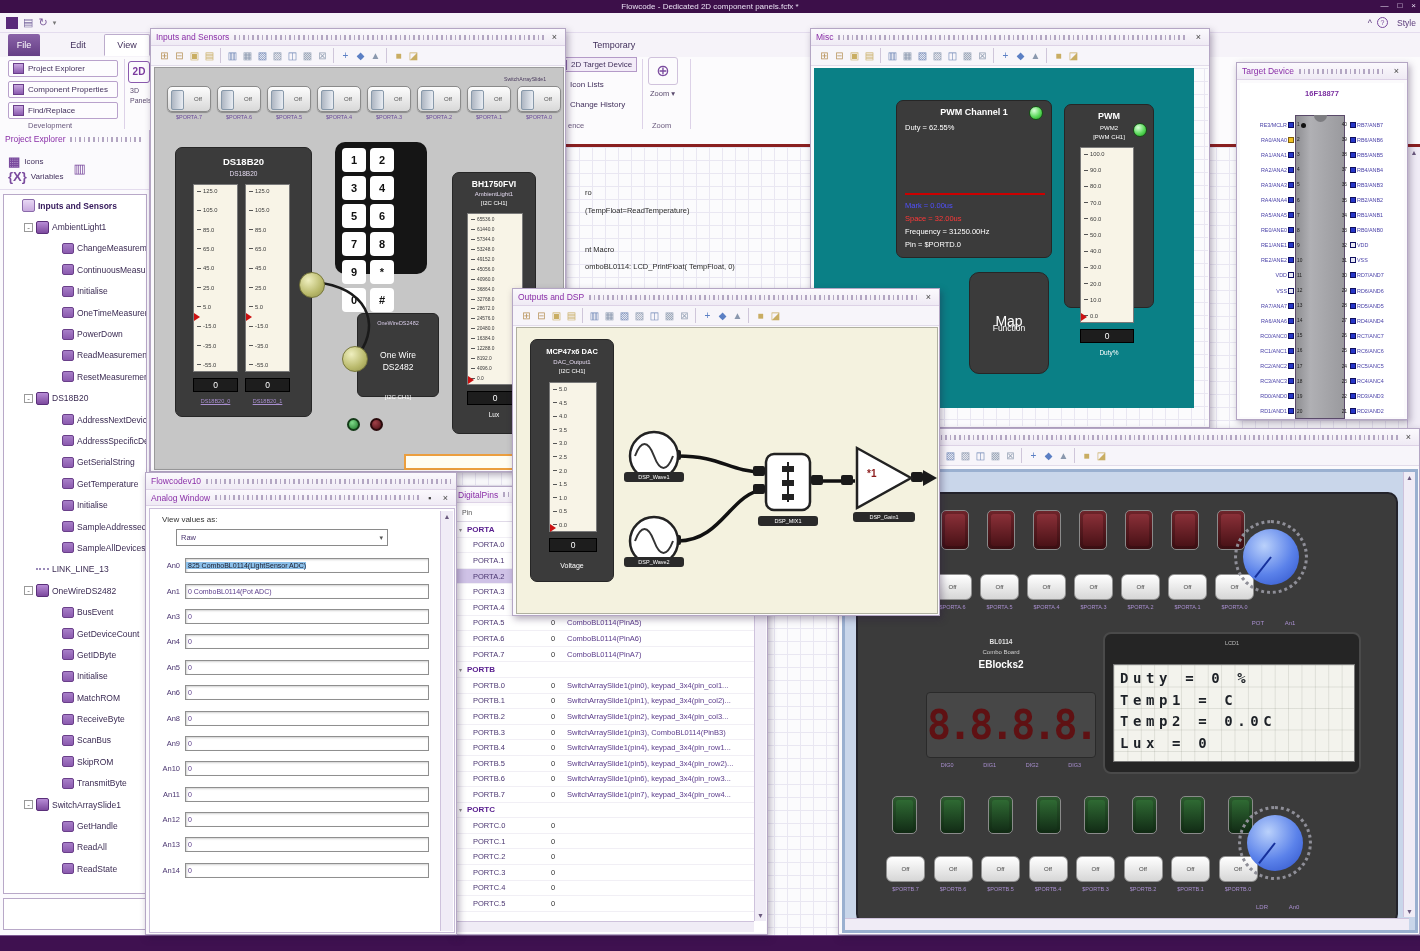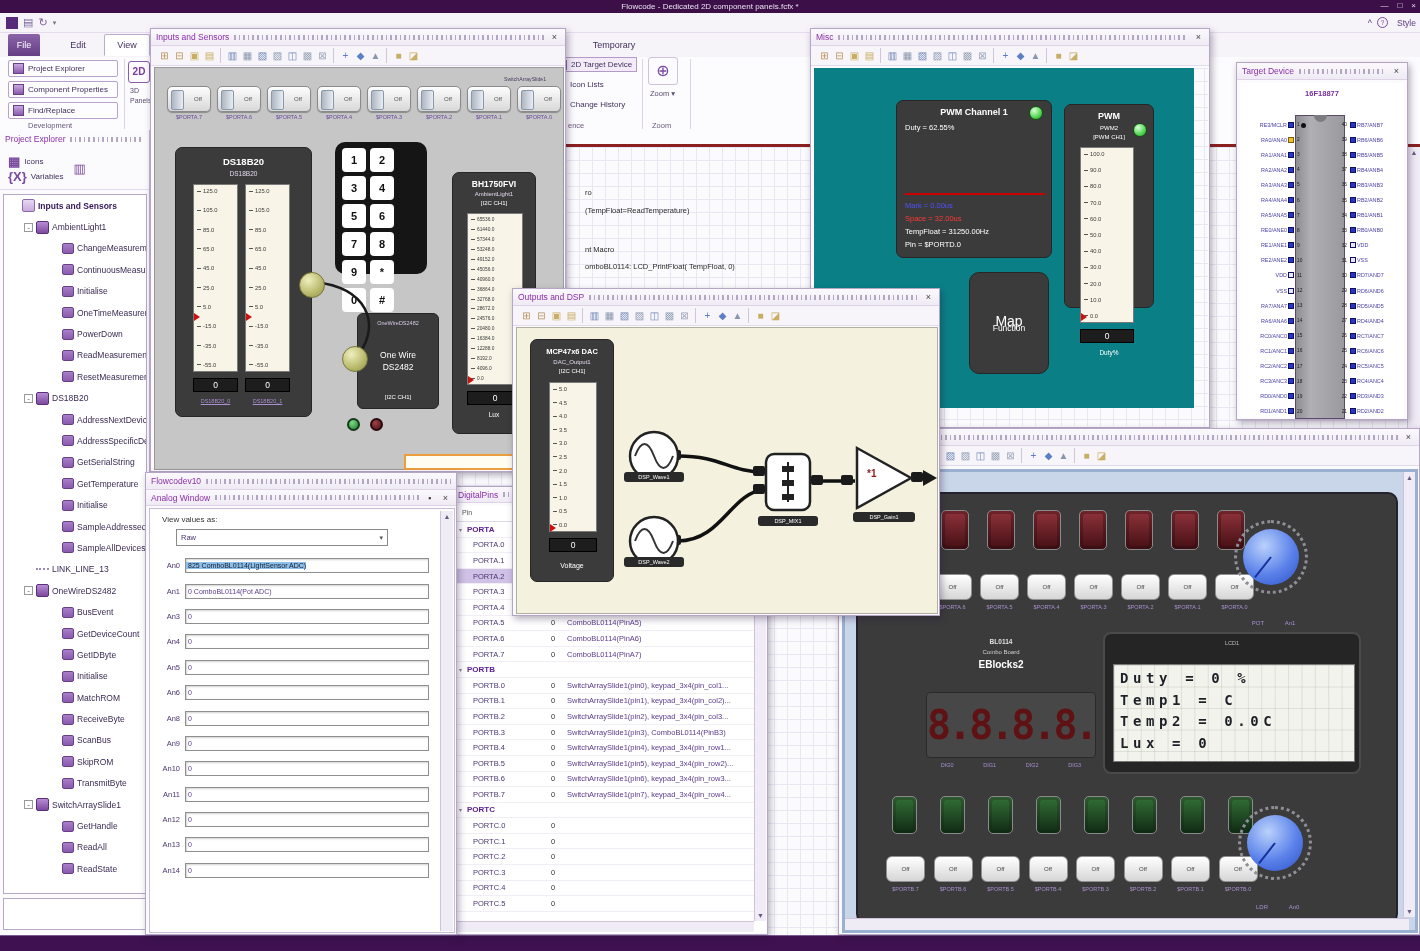--- a/index.html
+++ b/index.html
@@ -384,21 +384,21 @@
     <div class="abs" style="left:3px;top:39px;width:394px;height:358px;background-color:#fbfbfd;background-image:linear-gradient(#e9e7f2 1px,transparent 1px),linear-gradient(90deg,#e9e7f2 1px,transparent 1px);background-size:13px 13px">
       <div class="abs" style="left:0;top:0;width:380px;height:340px;background:#0a8086">
 
         <div class="dblk" style="left:82px;top:32px;width:156px;height:158px">
           <div class="ct" style="top:6px;font-size:9px;font-weight:bold">PWM Channel 1</div>
           <div class="led" style="right:8px;top:5px;width:14px;height:14px"></div>
           <div class="abs" style="left:8px;top:22px;font-size:7.5px">Duty = 62.55%</div>
           <div class="abs" style="left:8px;top:92px;width:140px;height:2px;background:#cc0000"></div>
           <div class="abs" style="left:8px;top:100px;font-size:7.5px;color:#5050ff">Mark = 0.00us</div>
           <div class="abs" style="left:8px;top:113px;font-size:7.5px;color:#ff3838">Space = 32.00us</div>
-          <div class="abs" style="left:8px;top:126px;font-size:7.5px">TempFloat = 31250.00Hz</div>
+          <div class="abs" style="left:8px;top:126px;font-size:7.5px">Frequency = 31250.00Hz</div>
           <div class="abs" style="left:8px;top:139px;font-size:7.5px">Pin = $PORTD.0</div>
         </div>
 
         <div class="dblk" style="left:250px;top:36px;width:90px;height:204px">
           <div class="ct" style="top:6px;font-size:9px;font-weight:bold">PWM</div>
           <div class="ct" style="top:20px;font-size:6px" class2="tealblk-label">PWM2</div>
           <div class="ct" style="top:29px;font-size:6px">[PWM CH1]</div>
           <div class="led" style="right:6px;top:18px;width:14px;height:14px"></div>
           <div class="gauge" style="left:15px;top:42px;width:54px;height:176px">
             <div style="display:contents"><div class="gt" style="font-size:5.8px">100.0</div><div class="gt" style="font-size:5.8px">90.0</div><div class="gt" style="font-size:5.8px">80.0</div><div class="gt" style="font-size:5.8px">70.0</div><div class="gt" style="font-size:5.8px">60.0</div><div class="gt" style="font-size:5.8px">50.0</div><div class="gt" style="font-size:5.8px">40.0</div><div class="gt" style="font-size:5.8px">30.0</div><div class="gt" style="font-size:5.8px">20.0</div><div class="gt" style="font-size:5.8px">10.0</div><div class="gt" style="font-size:5.8px">0.0</div></div>
@@ -822,21 +822,21 @@
           <div class="key">5</div>
           <div class="key">6</div>
           <div class="key">7</div>
           <div class="key">8</div>
           <div class="key">9</div>
           <div class="key">*</div>
           <div class="key">0</div>
           <div class="key">#</div>
         </div>
       
-      <div class="dblk" style="left:202px;top:245px;width:82px;height:96px;border-radius:6px">
+      <div class="dblk" style="left:202px;top:245px;width:82px;height:84px;border-radius:6px">
         <div class="ct" style="top:6px;font-size:5.5px;color:#d8cce8">OneWireDS2482</div>
         <div class="ct" style="top:36px;font-size:8.5px">One Wire</div>
         <div class="ct" style="top:48px;font-size:8.5px">DS2482</div>
         <div class="ct" style="top:80px;font-size:6px">[I2C CH1]</div>
       </div>
       
       <svg class="abs" style="left:0;top:0;width:410px;height:403px;pointer-events:none">
         <path d="M160 214 C212 220,226 255,204 286" stroke="#1a1a1a" stroke-width="2.5" fill="none"></path>
       </svg>
       <div class="node" style="left:144px;top:204px"></div>

